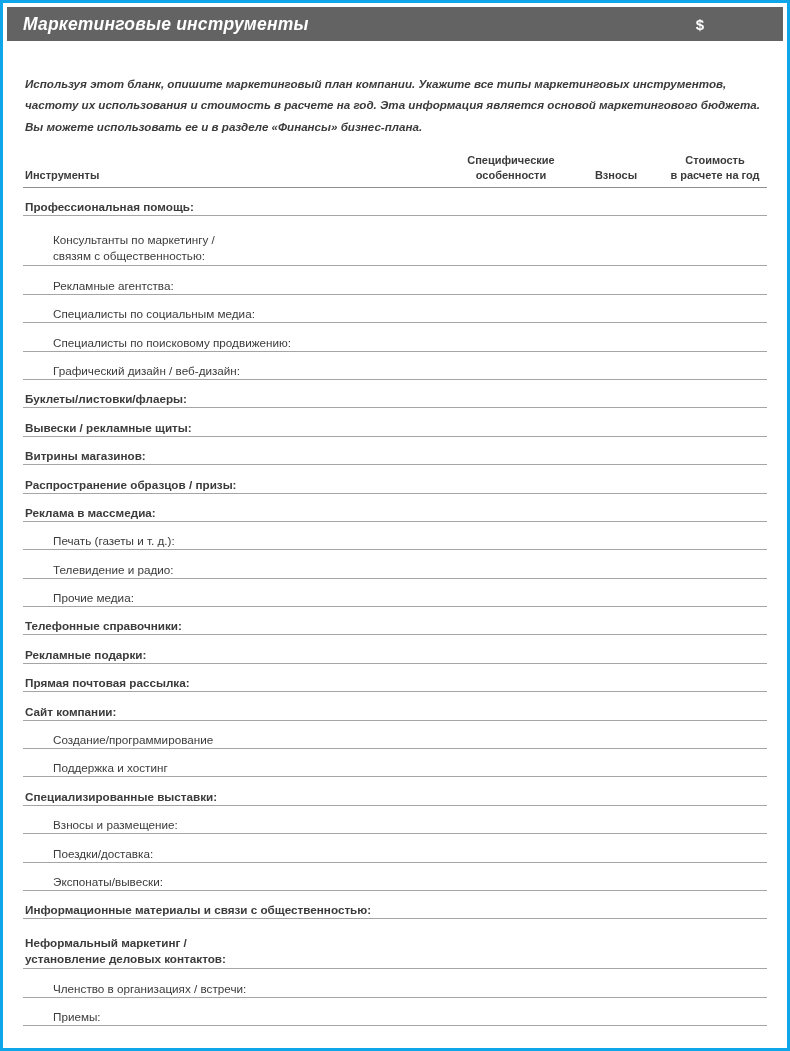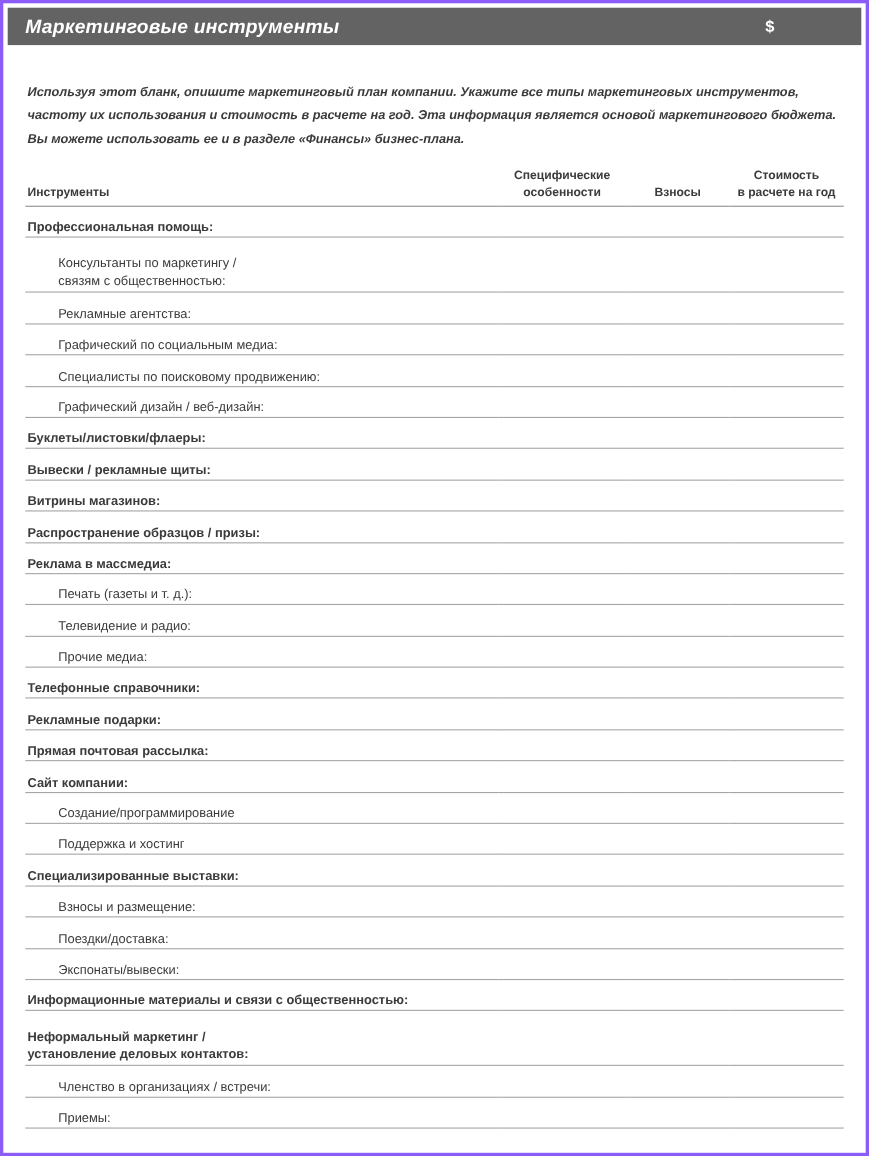--- a/index.html
+++ b/index.html
@@ -12,21 +12,21 @@
     height: 1051px;
     font-family: "Liberation Sans", sans-serif;
     color: #3b3b3b;
     overflow: hidden;
   }
   .page {
     position: relative;
     width: 790px;
     height: 1051px;
     box-sizing: border-box;
-    border: 3px solid #8b5cf6;
+    border: 3px solid #0ea5e9;
     background: #ffffff;
   }
   
   .header-bar {
     position: relative;
     margin: 4px 4px 0 4px;
     height: 34px;
     background: #636363;
     display: flex;
     align-items: center;
@@ -165,21 +165,21 @@
         <tr>
           <td class="cell-name lvl-1">
             <div>Рекламные агентства:</div>
           </td>
           <td class="blank">&nbsp;</td>
           <td class="blank">&nbsp;</td>
           <td class="blank">&nbsp;</td>
         </tr>
         <tr>
           <td class="cell-name lvl-1">
-            <div>Графический по социальным медиа:</div>
+            <div>Специалисты по социальным медиа:</div>
           </td>
           <td class="blank">&nbsp;</td>
           <td class="blank">&nbsp;</td>
           <td class="blank">&nbsp;</td>
         </tr>
         <tr>
           <td class="cell-name lvl-1">
             <div>Специалисты по поисковому продвижению:</div>
           </td>
           <td class="blank">&nbsp;</td>

